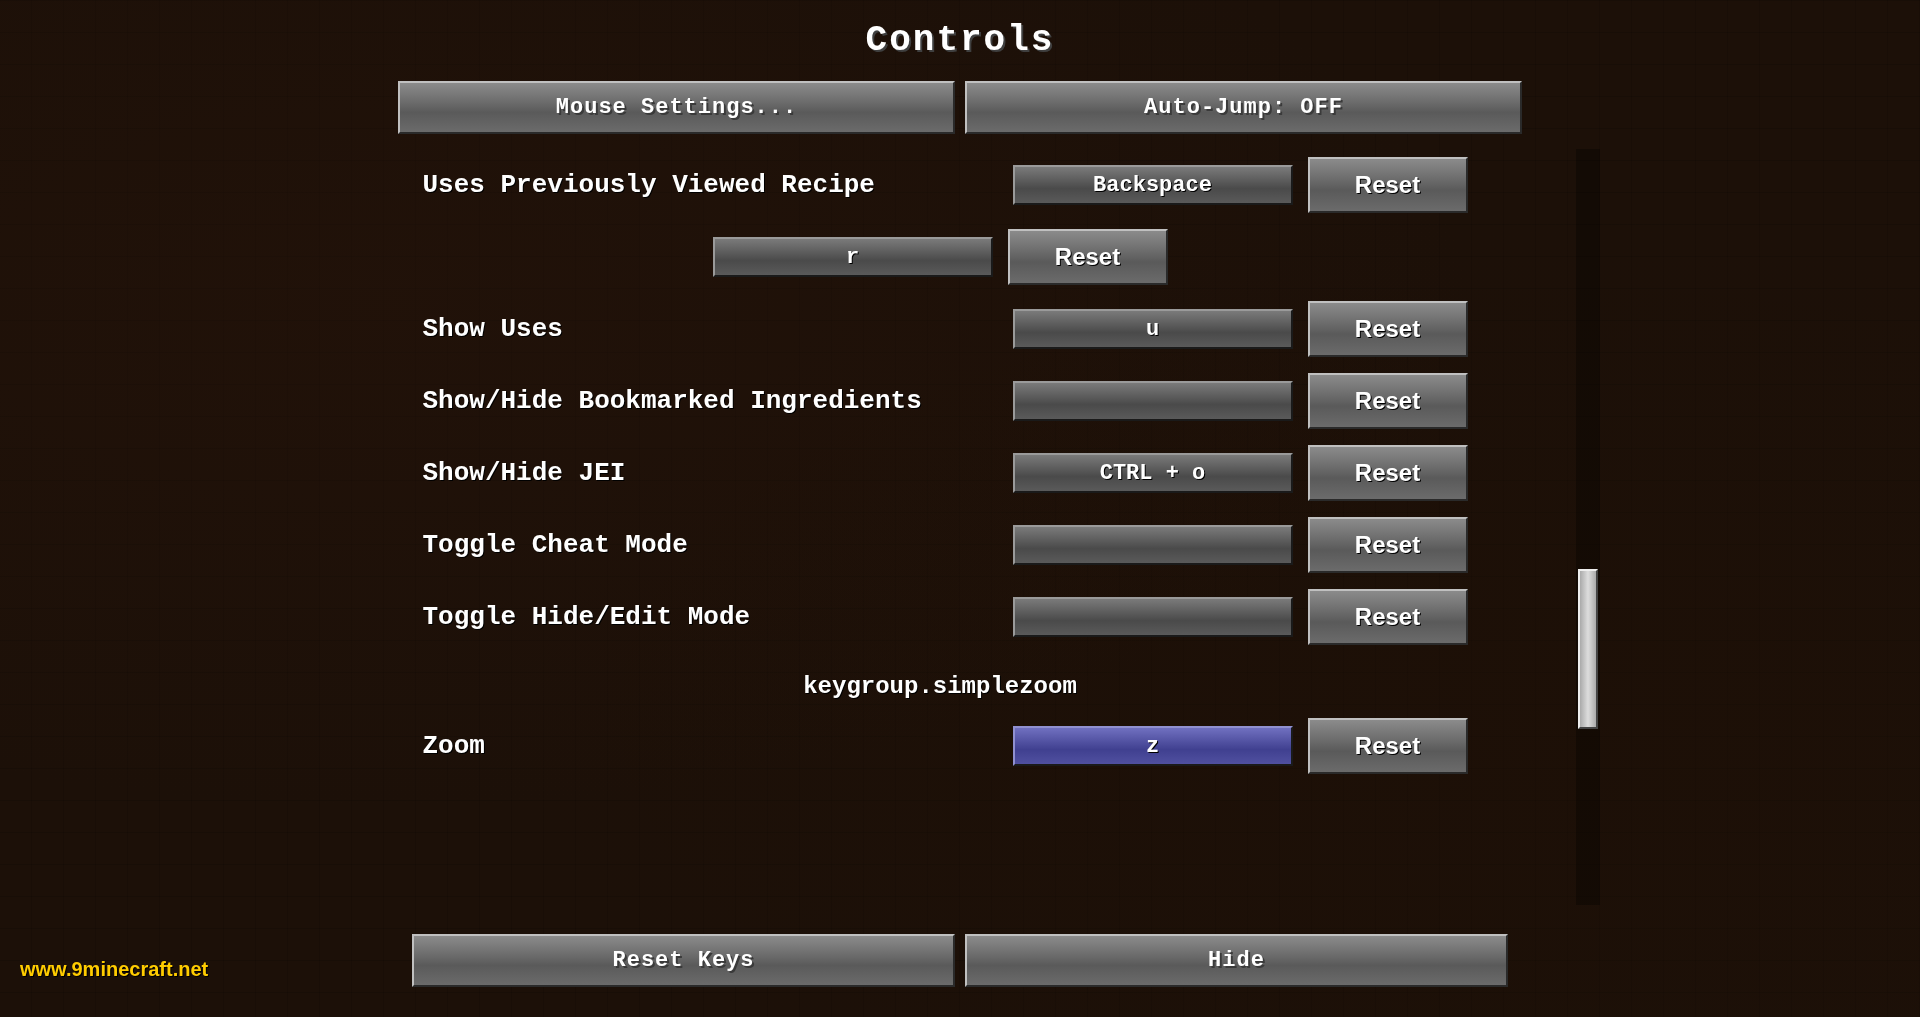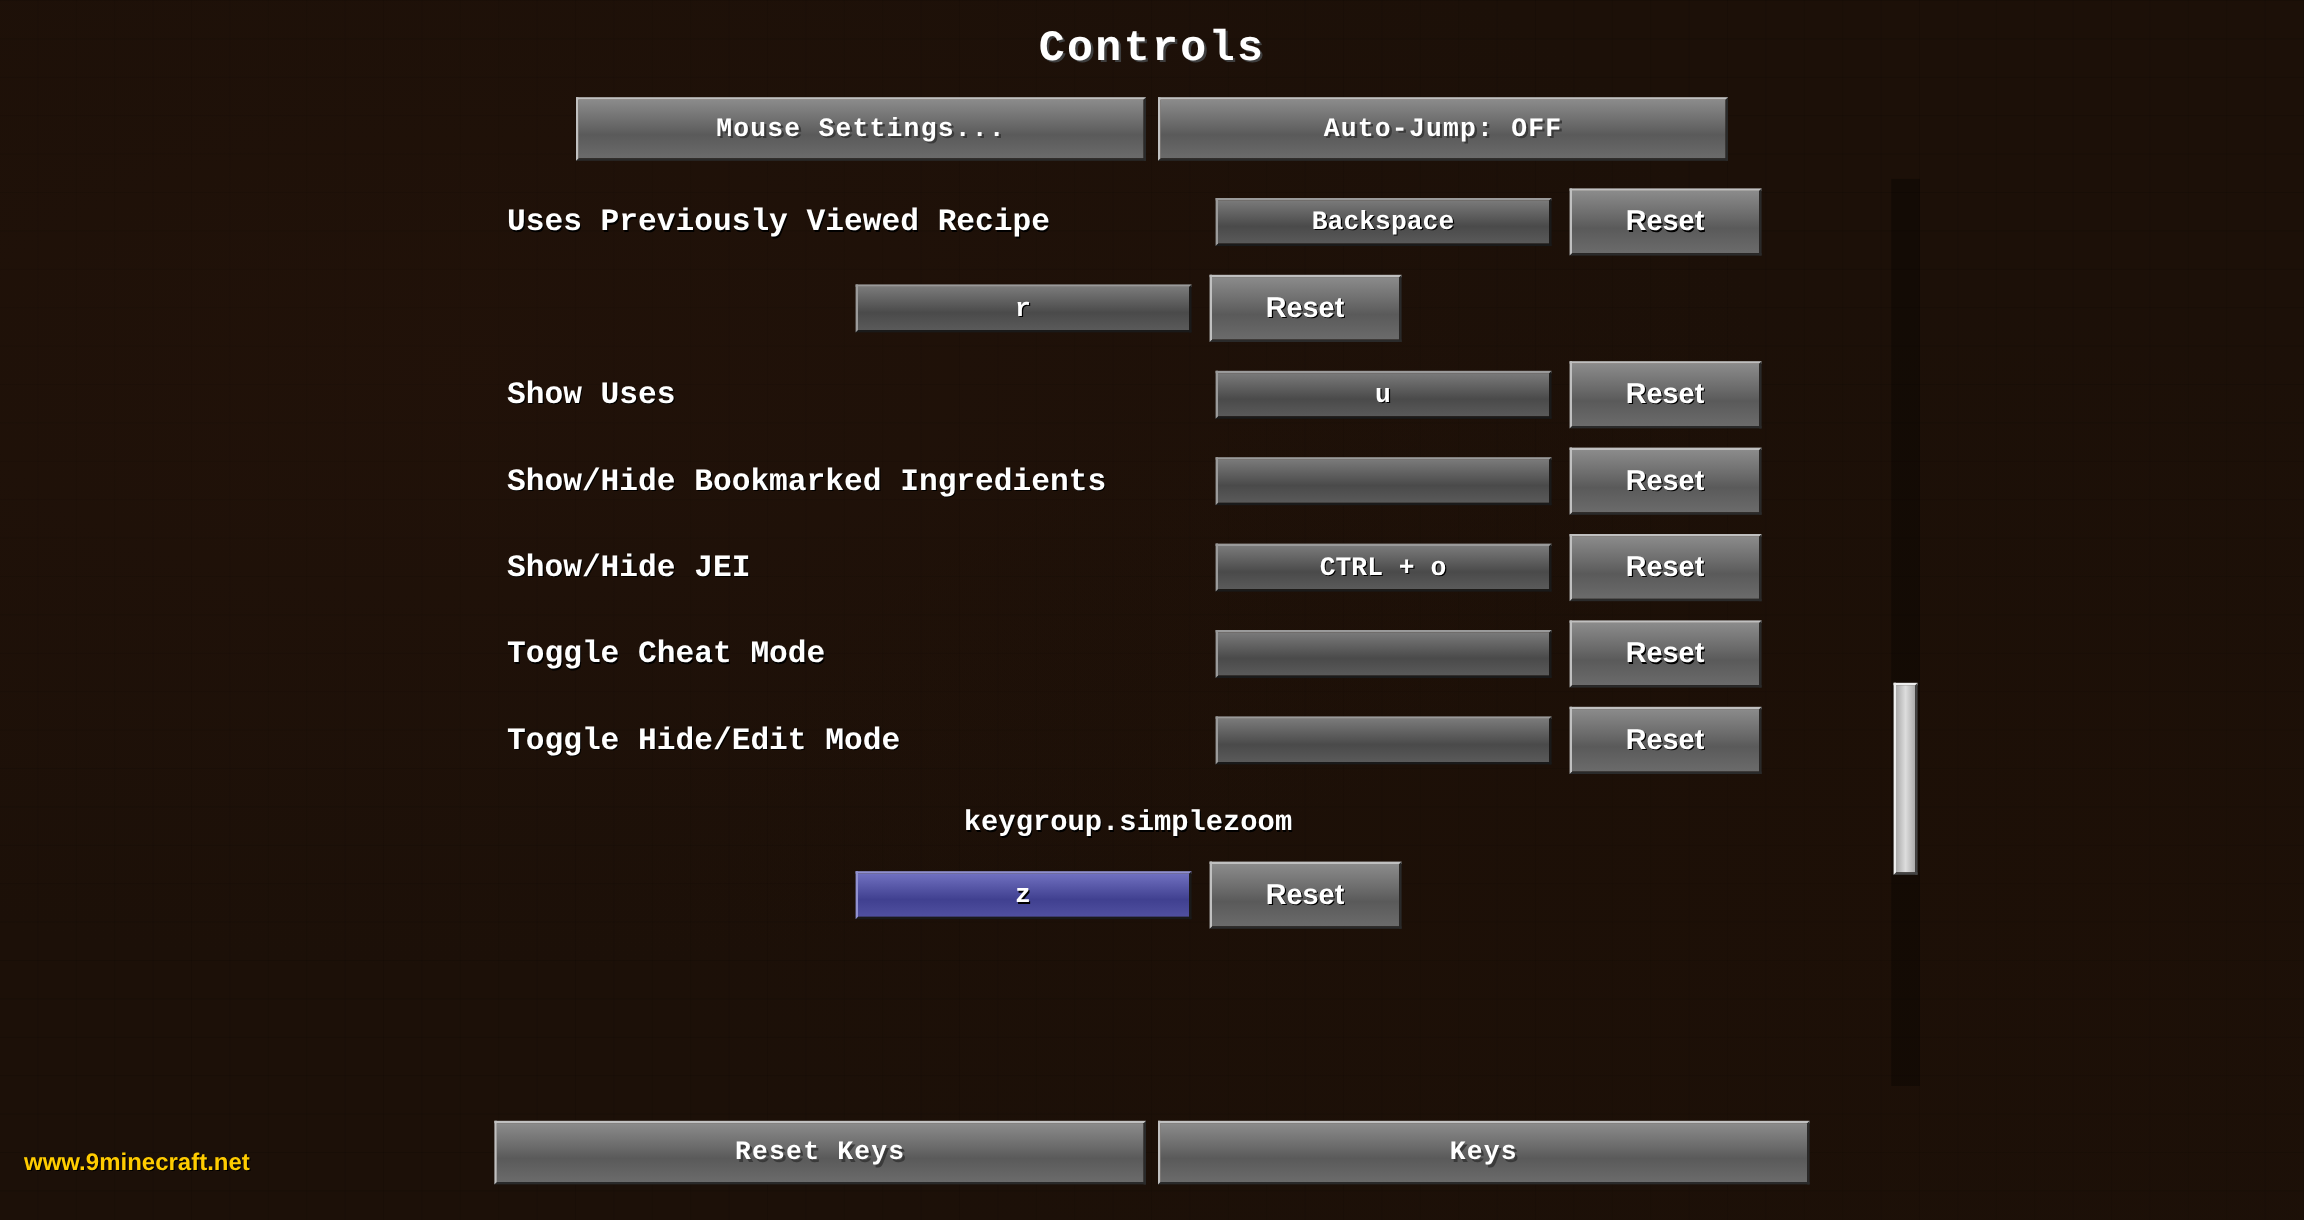--- a/index.html
+++ b/index.html
@@ -62,21 +62,21 @@
       letter-spacing: 2px;
       margin-bottom: 20px;
       text-shadow: 2px 2px 0px #3f3f3f;
       font-family: 'Courier New', monospace;
     }
 
     .top-buttons {
       display: flex;
       gap: 10px;
       margin-bottom: 15px;
-      width: 960px;
+      width: 1124px;
     }
 
     .mc-button {
       flex: 1;
       padding: 12px 20px;
       background: linear-gradient(180deg, #8b8b8b 0%, #6b6b6b 40%, #5a5a5a 60%, #6b6b6b 100%);
       border: none;
       border-top: 2px solid #c0c0c0;
       border-left: 2px solid #c0c0c0;
       border-right: 2px solid #2a2a2a;
@@ -282,33 +282,34 @@
 
       <div class="keybind-row">
         <div class="keybind-label">Toggle Hide/Edit Mode</div>
         <div class="keybind-key"></div>
         <button class="reset-btn">Reset</button>
       </div>
 
       <div class="section-header">keygroup.simplezoom</div>
 
       <div class="keybind-row">
+        <div class="keybind-label">Zoom</div>
         <div class="keybind-key active">z</div>
         <button class="reset-btn">Reset</button>
       </div>
 
     </div>
 
     <div class="scrollbar-track">
       <div class="scrollbar-thumb"></div>
     </div>
   </div>
 
   <div class="bottom-buttons">
     <button class="mc-button">Reset Keys</button>
-    <button class="mc-button">Keys</button>
+    <button class="mc-button">Hide</button>
   </div>
 
 </div>
 
 <div class="watermark">
   <span>www.</span><span style="color:#ffcc00;">9minecraft</span><span>.net</span>
 </div>
 
 </body></html>

